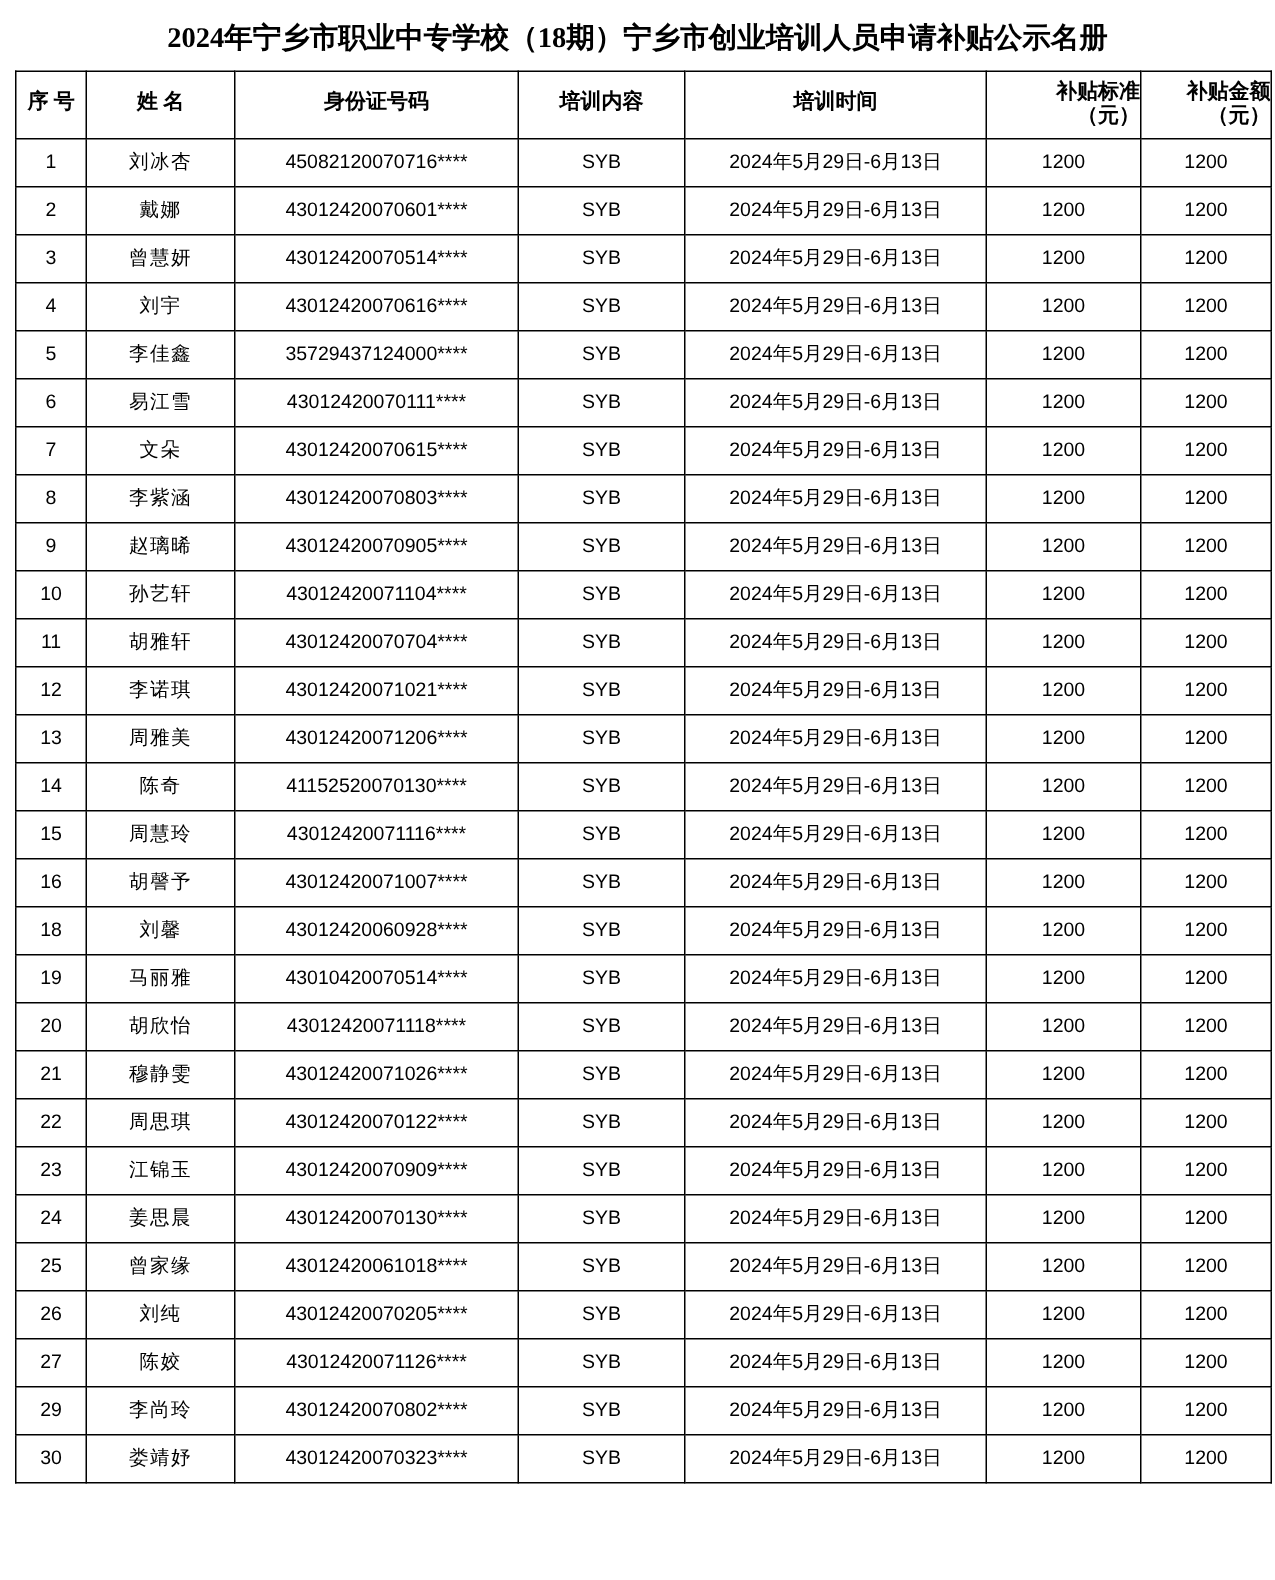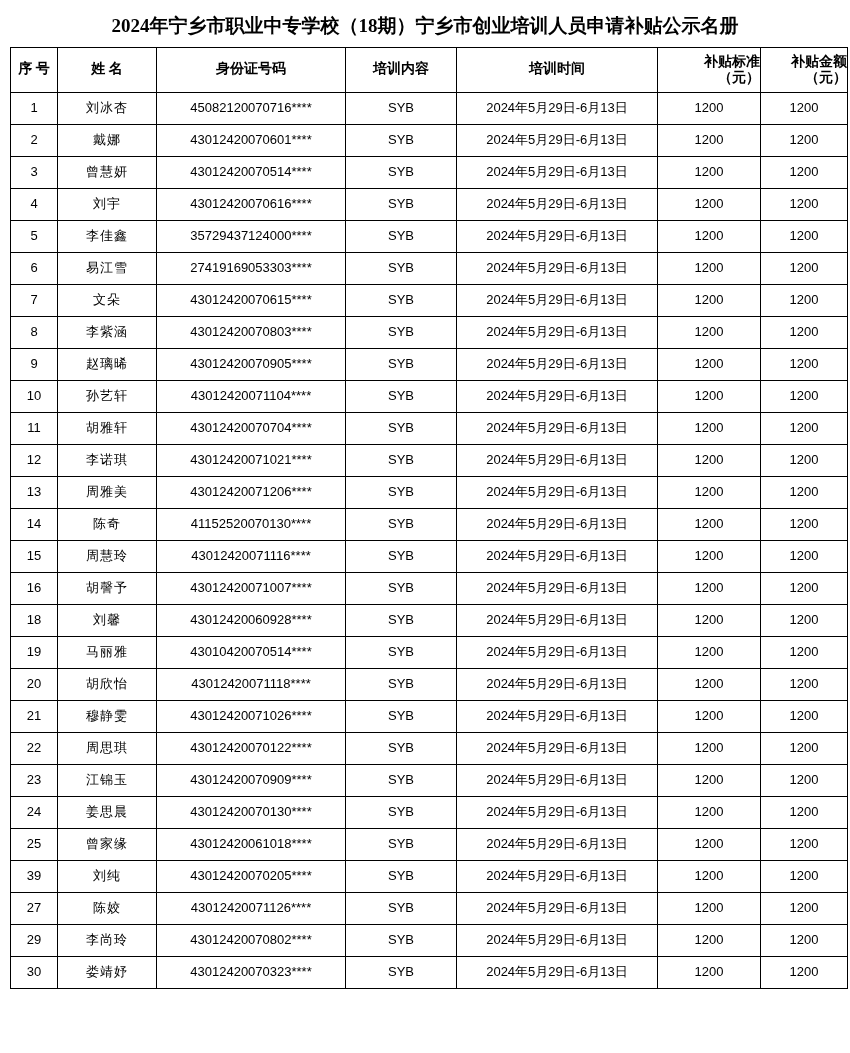--- a/index.html
+++ b/index.html
@@ -138,21 +138,21 @@
           <td class="name">李佳鑫</td>
           <td class="id">35729437124000****</td>
           <td class="course">SYB</td>
           <td class="time">2024年5月29日-6月13日</td>
           <td class="std">1200</td>
           <td class="amt">1200</td>
         </tr>
         <tr>
           <td class="idx">6</td>
           <td class="name">易江雪</td>
-          <td class="id">27419169053303****</td>
+          <td class="id">43012420070111****</td>
           <td class="course">SYB</td>
           <td class="time">2024年5月29日-6月13日</td>
           <td class="std">1200</td>
           <td class="amt">1200</td>
         </tr>
         <tr>
           <td class="idx">7</td>
           <td class="name">文朵</td>
           <td class="id">43012420070615****</td>
           <td class="course">SYB</td>
@@ -307,21 +307,21 @@
         <tr>
           <td class="idx">25</td>
           <td class="name">曾家缘</td>
           <td class="id">43012420061018****</td>
           <td class="course">SYB</td>
           <td class="time">2024年5月29日-6月13日</td>
           <td class="std">1200</td>
           <td class="amt">1200</td>
         </tr>
         <tr>
-          <td class="idx">39</td>
+          <td class="idx">26</td>
           <td class="name">刘纯</td>
           <td class="id">43012420070205****</td>
           <td class="course">SYB</td>
           <td class="time">2024年5月29日-6月13日</td>
           <td class="std">1200</td>
           <td class="amt">1200</td>
         </tr>
         <tr>
           <td class="idx">27</td>
           <td class="name">陈姣</td>

